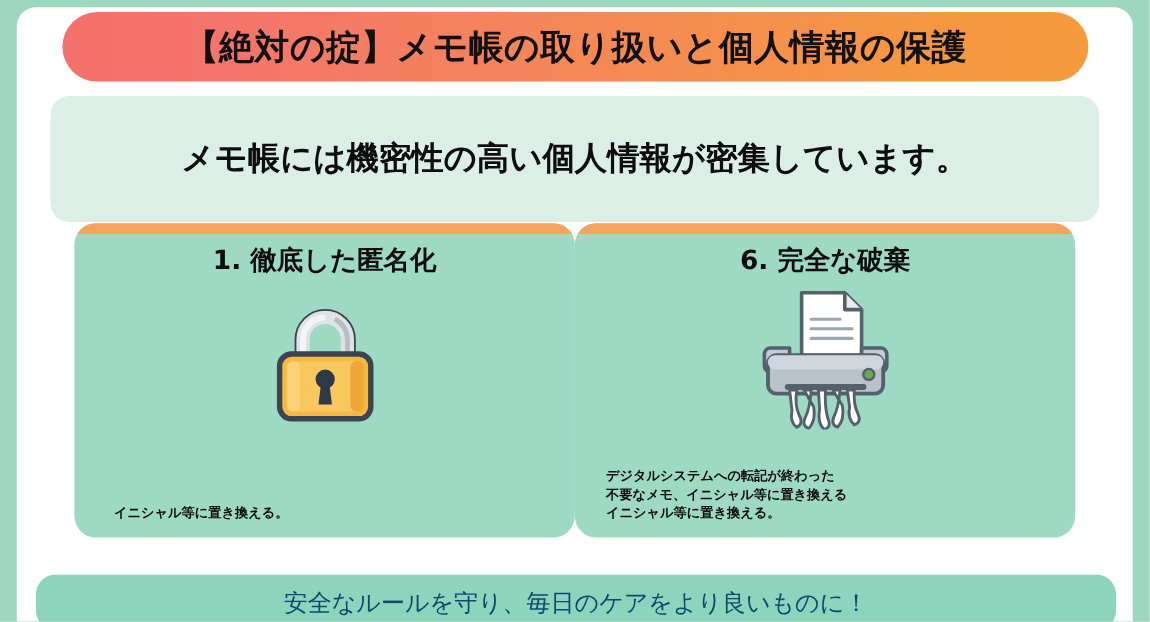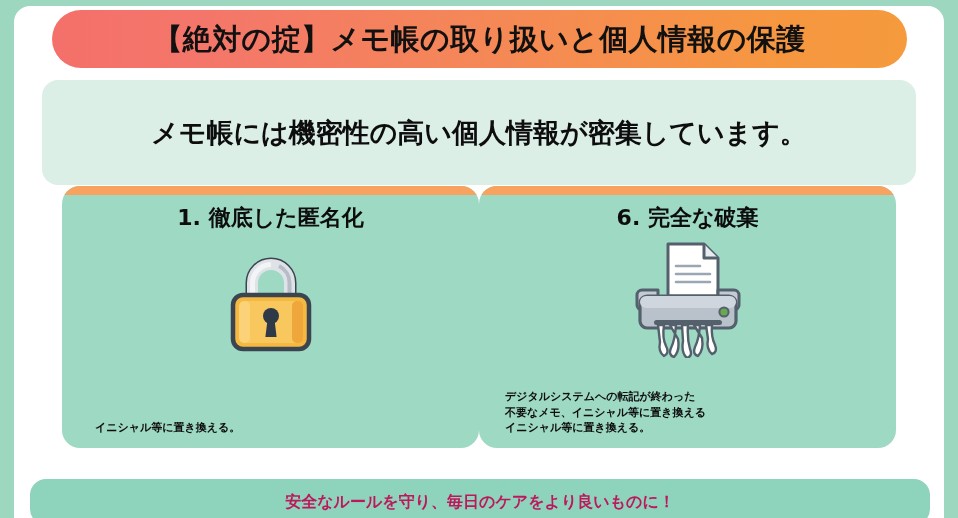--- a/index.html
+++ b/index.html
@@ -152,23 +152,23 @@
     width: 900px;
     height: 46px;
     background: #8ed3bb;
     border-radius: 16px;
     display: flex;
     align-items: center;
     justify-content: center;
     box-sizing: border-box;
   }
   .footer-text {
-    color: #be185d;
-    font-size: 16px;
-    font-weight: 700;
+    color: #0c4a6e;
+    font-size: 20px;
+    font-weight: 400;
     white-space: nowrap;
     line-height: 1;
   }
 </style>
 </head>
 <body>
 
 <div class="slide">
   <div class="panel"></div>
 

